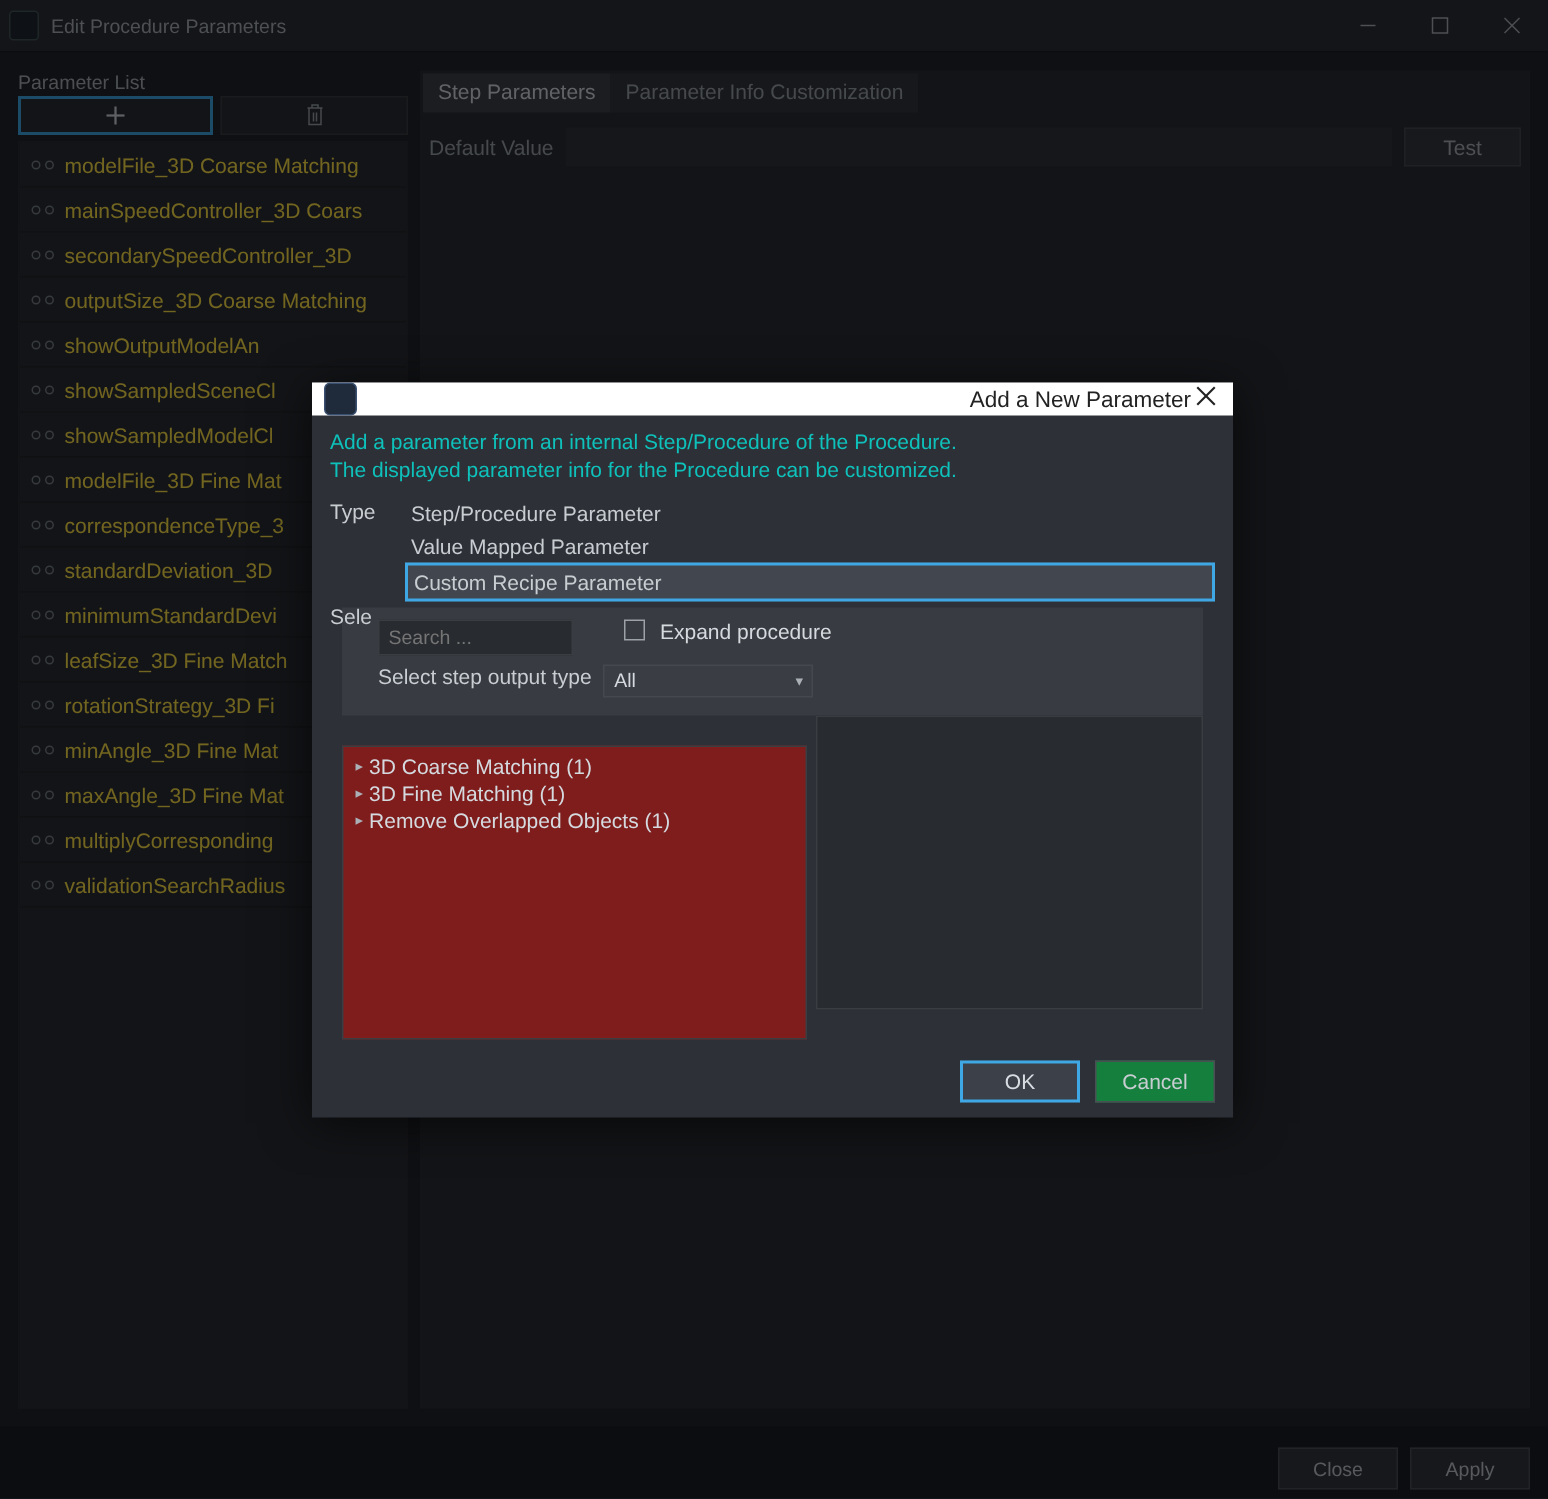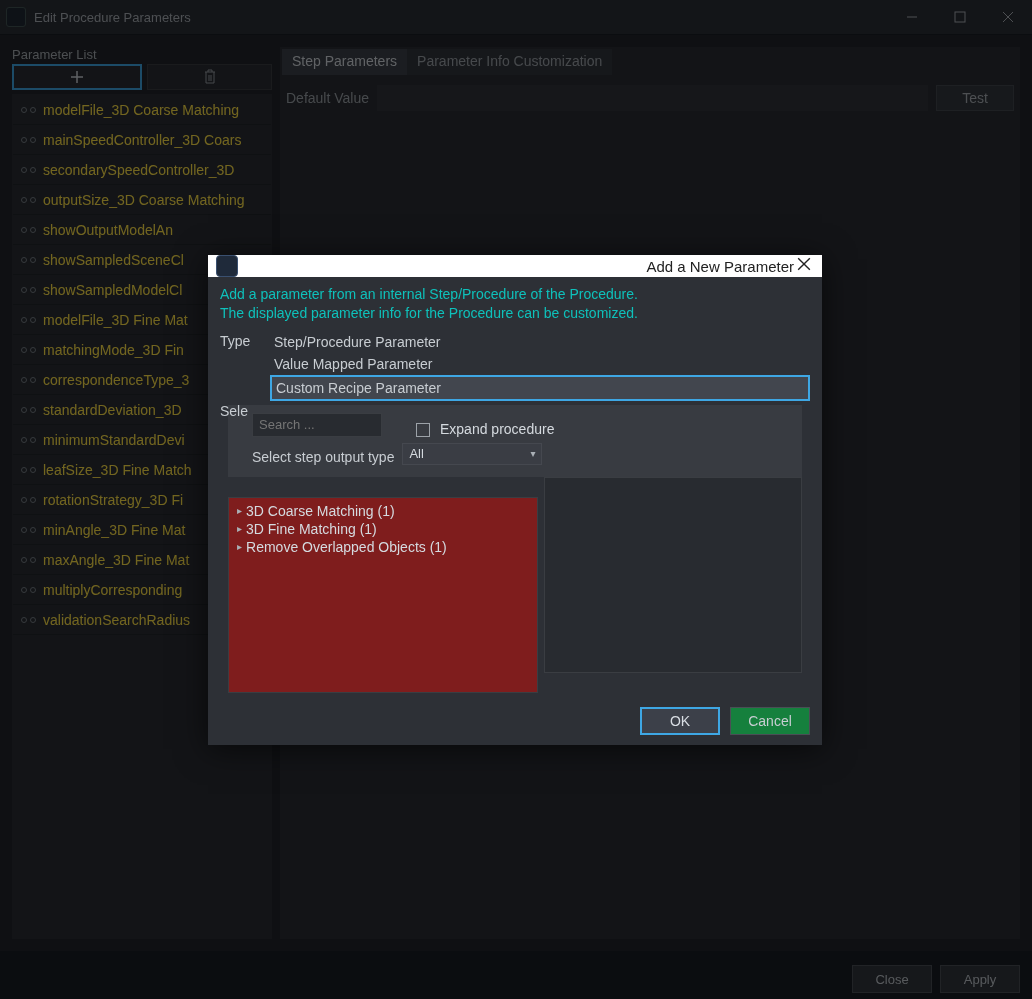--- a/index.html
+++ b/index.html
@@ -54,26 +54,26 @@
 
 .modal-desc { padding: 8px 12px 4px; font-size: 14px; line-height: 1.35; color: #0ec1bb; }
 
 .modal-body { padding: 4px 12px; display: flex; gap: 10px; }
 .type-col { width: 40px; color: #c8cdd2; font-size: 14px; padding-top: 2px; }
 .type-opts { flex: 1; }
 .type-opt { font-size: 14px; color: #c8cdd2; padding: 3px 4px; }
 .type-opt.highlight { border: 2px solid #3ea7e4; background: #42464e; }
 
 .sel-label { position: absolute; left: 12px; top: 148px; width: 50px; color: #c8cdd2; font-size: 14px; overflow: hidden; }
-.search-row { display: flex; align-items: flex-end; gap: 10px; padding: 8px 24px 4px; }
+.search-row { display: flex; align-items: flex-start; gap: 10px; padding: 8px 24px 4px; }
 .search-input { width: 130px; height: 24px; background: #282b30; border: 1px solid #3a3d42; color: #9ca2a8; padding: 0 6px; font-size: 13px; }
 .chkbox { width: 14px; height: 14px; border: 1px solid #9ca2a8; margin-left: 24px; }
 .chk-lbl { color: #d5dadf; font-size: 14px; }
 
-.output-row { display: flex; align-items: flex-end; gap: 8px; padding: 2px 24px 8px; }
+.output-row { display: flex; align-items: flex-start; gap: 8px; padding: 2px 24px 8px; }
 .output-lbl { color: #c8cdd2; font-size: 14px; }
 .output-dd { width: 140px; height: 22px; background: #3a3d44; border: 1px solid #45484f; color: #d5dadf; padding: 0 6px; font-size: 13px; display: flex; align-items: center; justify-content: space-between; }
 .output-dd::after { content: "▾"; color: #aab0b6; font-size: 10px; }
 
 .tree-area { display: flex; gap: 6px; padding: 0 20px; flex: 1; }
 .tree-box { width: 310px; height: 196px; background: #7f1d1d; border: 1px solid #3a3d42; padding: 4px; overflow: hidden; margin-top: 20px;}
 .tree-box2 { flex: 1; height: 196px; background: #282b30; border: 1px solid #3a3d42; }
 .tree-item { display: flex; align-items: center; gap: 4px; padding: 1px 4px; font-size: 14px; color: #d5dadf; }
 .tree-item::before { content: "▸"; color: #aab0b6; font-size: 10px; }
 
@@ -154,24 +154,20 @@
       <div class="param-item">
           <div class="picon"></div>
           <span>showSampledModelCl</span>
         </div>
       <div class="param-item">
           <div class="picon"></div>
           <span>modelFile_3D Fine Mat</span>
         </div>
       <div class="param-item">
           <div class="picon"></div>
-          <span>matchingMode_3D Fin</span>
-        </div>
-      <div class="param-item">
-          <div class="picon"></div>
           <span>correspondenceType_3</span>
         </div>
       <div class="param-item">
           <div class="picon"></div>
           <span>standardDeviation_3D</span>
         </div>
       <div class="param-item">
           <div class="picon"></div>
           <span>minimumStandardDevi</span>
         </div>

